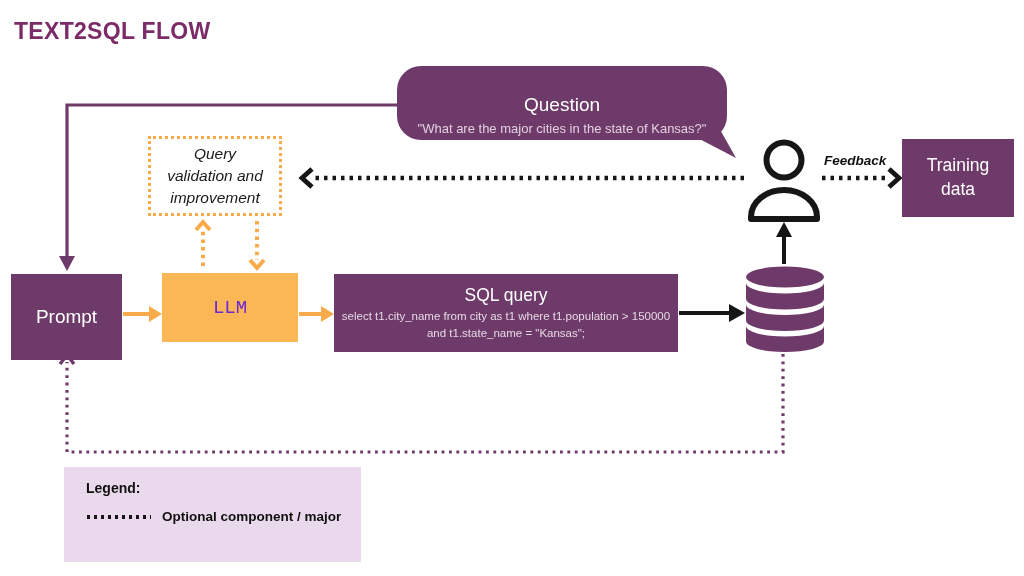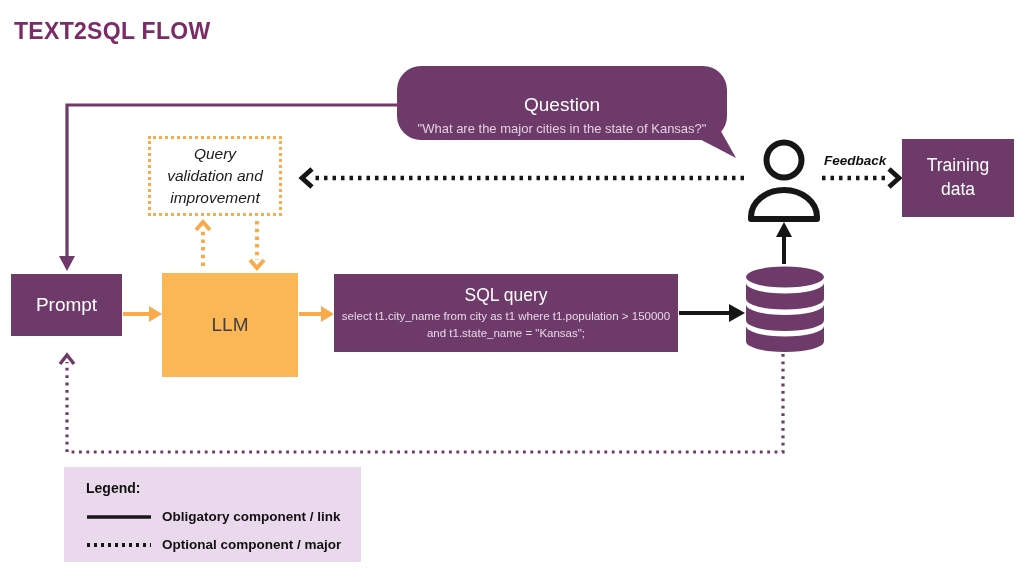--- a/index.html
+++ b/index.html
@@ -33,22 +33,22 @@
   .bubble{left:397px;top:66px;width:330px;height:74px;background:var(--purple);
     border-radius:24px;color:#ffffff;text-align:center;padding-top:28px;z-index:2;}
   .bubble-title{font-size:19px;line-height:1.2;}
   .bubble-quote{font-size:13px;margin-top:4px;color:var(--bubble-subtext);}
 
   .validation-box{left:148px;top:136px;width:134px;height:80px;border:3px dotted var(--orange);
     display:flex;align-items:center;justify-content:center;z-index:2;background:#fff;font-style:italic;}
   .validation-box .txt{width:106px;text-align:center;font-size:15.5px;line-height:1.42;color:#1a1a1a;}
 
   .node{display:flex;align-items:center;justify-content:center;z-index:2;color:#ffffff;text-align:center;}
-  .prompt-box{left:11px;top:274px;width:111px;height:62px;background:var(--purple);font-size:19px;}
-  .llm-box{left:162px;top:273px;width:136px;height:104px;background:var(--orange-fill);color:#404040;font-size:19px;}
+  .prompt-box{left:11px;top:274px;width:111px;height:86px;background:var(--purple);font-size:19px;}
+  .llm-box{left:162px;top:273px;width:136px;height:69px;background:var(--orange-fill);color:#6d28d9;font-size:19px;font-family:Liberation Mono, monospace;}
   .sql-box{left:334px;top:274px;width:344px;height:78px;background:var(--purple);flex-direction:column;padding:6px 7px;}
   .sql-title{font-size:17.5px;margin-bottom:2px;}
   .sql-code{font-size:11.5px;line-height:1.4;color:var(--sql-subtext);}
   .training-box{left:902px;top:139px;width:112px;height:78px;background:var(--purple);font-size:17.5px;line-height:1.35;}
   .training-box .txt{width:80px;}
 
   .feedback-label{left:824px;top:153px;width:78px;font-size:13.5px;
     font-style:italic;font-weight:600;color:#111;z-index:2;}
 
   .legend-box{left:64px;top:467px;width:297px;height:95px;background:var(--legend-bg);
@@ -155,25 +155,19 @@
   <div class="abs node training-box">
     <div class="txt">Training data</div>
   </div>
 
   <div class="abs feedback-label">Feedback</div>
 
   <div class="abs legend-box">
     <div class="legend-title">Legend:</div>
     <div class="legend-row">
       <svg width="66" height="10" viewBox="0 0 66 10">
-        <line x1="1" y1="5" x2="65" y2="5" stroke="#161616" stroke-width="3.5"></line>
-      </svg>
-      <span class="lbl">Obligatory component / link</span>
-    </div>
-    <div class="legend-row">
-      <svg width="66" height="10" viewBox="0 0 66 10">
         <line x1="1" y1="5" x2="65" y2="5" stroke="#161616" stroke-width="4" stroke-dasharray="3 4"></line>
       </svg>
       <span class="lbl">Optional component / major</span>
     </div>
   </div>
 
 </div>
 
 </body></html>

